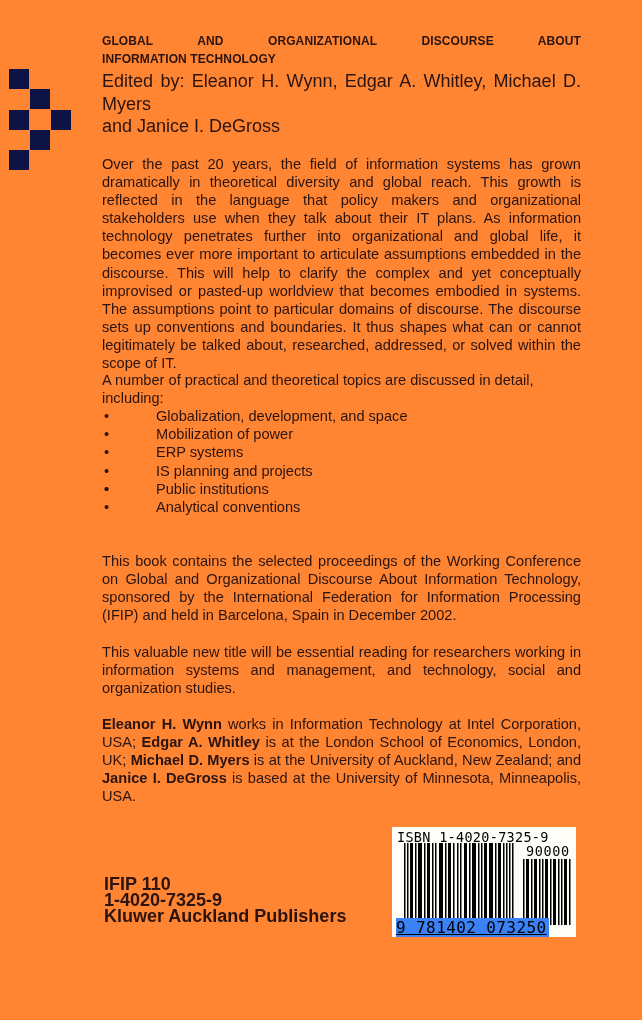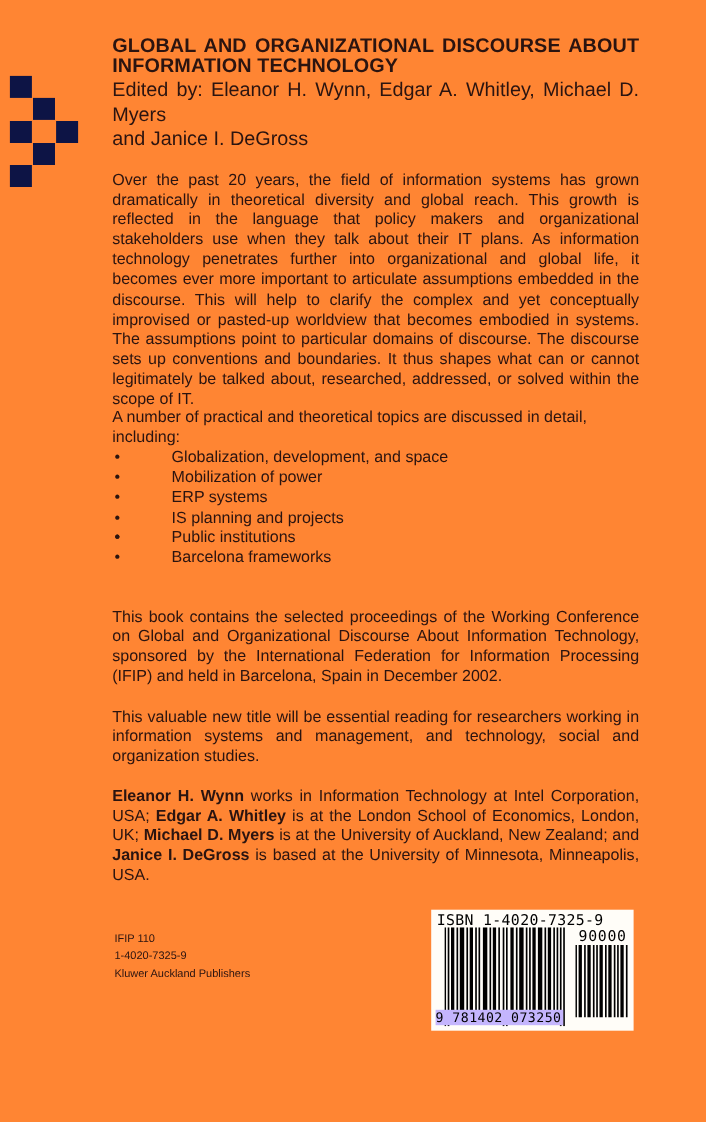--- a/index.html
+++ b/index.html
@@ -6,45 +6,45 @@
   body {
     width: 642px; height: 1020px;
     background: #ff8533;
     position: relative; overflow: hidden;
     font-family: "Liberation Sans", "DejaVu Sans", sans-serif;
     color: #2b1410;
   }
   .logo-sq { position: absolute; width: 20px; height: 20px; background: #0d1445; }
   .col { position: absolute; left: 102px; width: 479px; }
   .title {
-    top: 32px; font-weight: bold; font-size: 18px; line-height: 18px;
+    top: 32px; font-weight: bold; font-size: 12px; line-height: 18px;
     text-align: justify; text-align-last: left; letter-spacing: 0.1px;
   }
   .title .l1 { display: block; text-align: justify; text-align-last: justify; }
   .title .l2 { display: block; }
   .editors { top: 70px; font-size: 18px; line-height: 22.5px; }
   .editors .l1 { display: block; text-align: justify; text-align-last: justify; }
   .para { font-size: 14.6px; line-height: 18.1px; text-align: justify; hyphens: manual; }
   .p1 { top: 155px; }
   .intro { top: 371px; font-size: 14.6px; line-height: 18px; }
   .topics { top: 407px; list-style: none; margin: 0; padding: 0; font-size: 14.6px; line-height: 18.2px; }
   .topics li { position: relative; padding-left: 54px; }
   .topics .bullet { position: absolute; left: 2px; top: 0; }
   .p3 { top: 552px; }
   .p4 { top: 643px; }
   .bios { top: 715px; }
   .bios b { font-weight: bold; }
-  .pub { position: absolute; left: 104px; top: 846px; font-size: 10px; line-height: 16px; }
+  .pub { position: absolute; left: 104px; top: 876px; font-size: 18px; line-height: 16px; font-weight: bold; }
   .barcode-box {
     position: absolute; left: 392px; top: 827px; width: 184px; height: 110px;
     background: #fffdf8;
   }
   .bc-isbn { position: absolute; left: 5px; top: 2px; font-family: "DejaVu Sans Mono", monospace; font-size: 13.5px; letter-spacing: 0.3px; color: #000; }
   .bc-addon-num { position: absolute; left: 134px; top: 16px; font-family: "DejaVu Sans Mono", monospace; font-size: 13.5px; letter-spacing: 0.6px; color: #000; text-align: right; }
-  .bc-ean-num { position: absolute; left: 4px; top: 91px; font-family: "DejaVu Sans Mono", monospace; font-size: 12px; letter-spacing: 0.4px; color: #000; background: #c4b5fd; padding-right: 2px;}
+  .bc-ean-num { position: absolute; left: 4px; top: 91px; font-family: "DejaVu Sans Mono", monospace; font-size: 16px; letter-spacing: 0.4px; color: #000; background: #3b82f6; padding-right: 2px; text-decoration: underline;}
   .bc-main { position: absolute; left: 12px; top: 16px; width: 110px; height: 90px; }
   .bc-addon { position: absolute; left: 131px; top: 32px; width: 50px; height: 66px; }
 </style>
 </head>
 <body>
 
 <div>
   <div class="logo-sq" style="left:9px;top:69px;"></div>
   <div class="logo-sq" style="left:30px;top:89px;"></div>
   <div class="logo-sq" style="left:9px;top:110px;"></div>
@@ -67,21 +67,21 @@
 
 <p class="col intro" style="margin:0;">A number of practical and theoretical topics are discussed in detail, including:</p>
 
 <ul class="col topics">
   <li><span class="bullet">•</span><span>Globalization, development, and space</span></li>
   <li><span class="bullet">•</span><span>Mobilization of power</span></li>
   <li><span class="bullet">•</span><span>ERP systems</span></li>
   <li><span class="bullet">•</span><span>IS planning and projects</span></li>
   <li><span class="bullet">•</span></li>
   <li><span class="bullet">•</span><span>Public institutions</span></li>
-  <li><span class="bullet">•</span><span>Barcelona frameworks</span></li>
+  <li><span class="bullet">•</span><span>Analytical conventions</span></li>
 </ul>
 
 <p class="col para p3" style="margin:0;">This book contains the selected proceedings of the Working Conference on Global and Organizational Discourse About Information Technology, sponsored by the International Federation for Information Processing (IFIP) and held in Barcelona, Spain in December 2002.</p>
 
 <p class="col para p4" style="margin:0;">This valuable new title will be essential reading for researchers working in information systems and management, and technology, social and organization studies.</p>
 
 <p class="col para bios" style="margin:0;"><b>Eleanor H. Wynn</b><span> works in Information Technology at Intel Corporation, USA; </span><b>Edgar A. Whitley</b><span> is at the London School of Economics, London, UK; </span><b>Michael D. Myers</b><span> is at the University of Auckland,  New Zealand; and </span><b>Janice I. DeGross</b><span> is based at the University of Minnesota, Minneapolis, USA.</span></p>
 
 <div class="pub">
   <div>IFIP 110</div>

